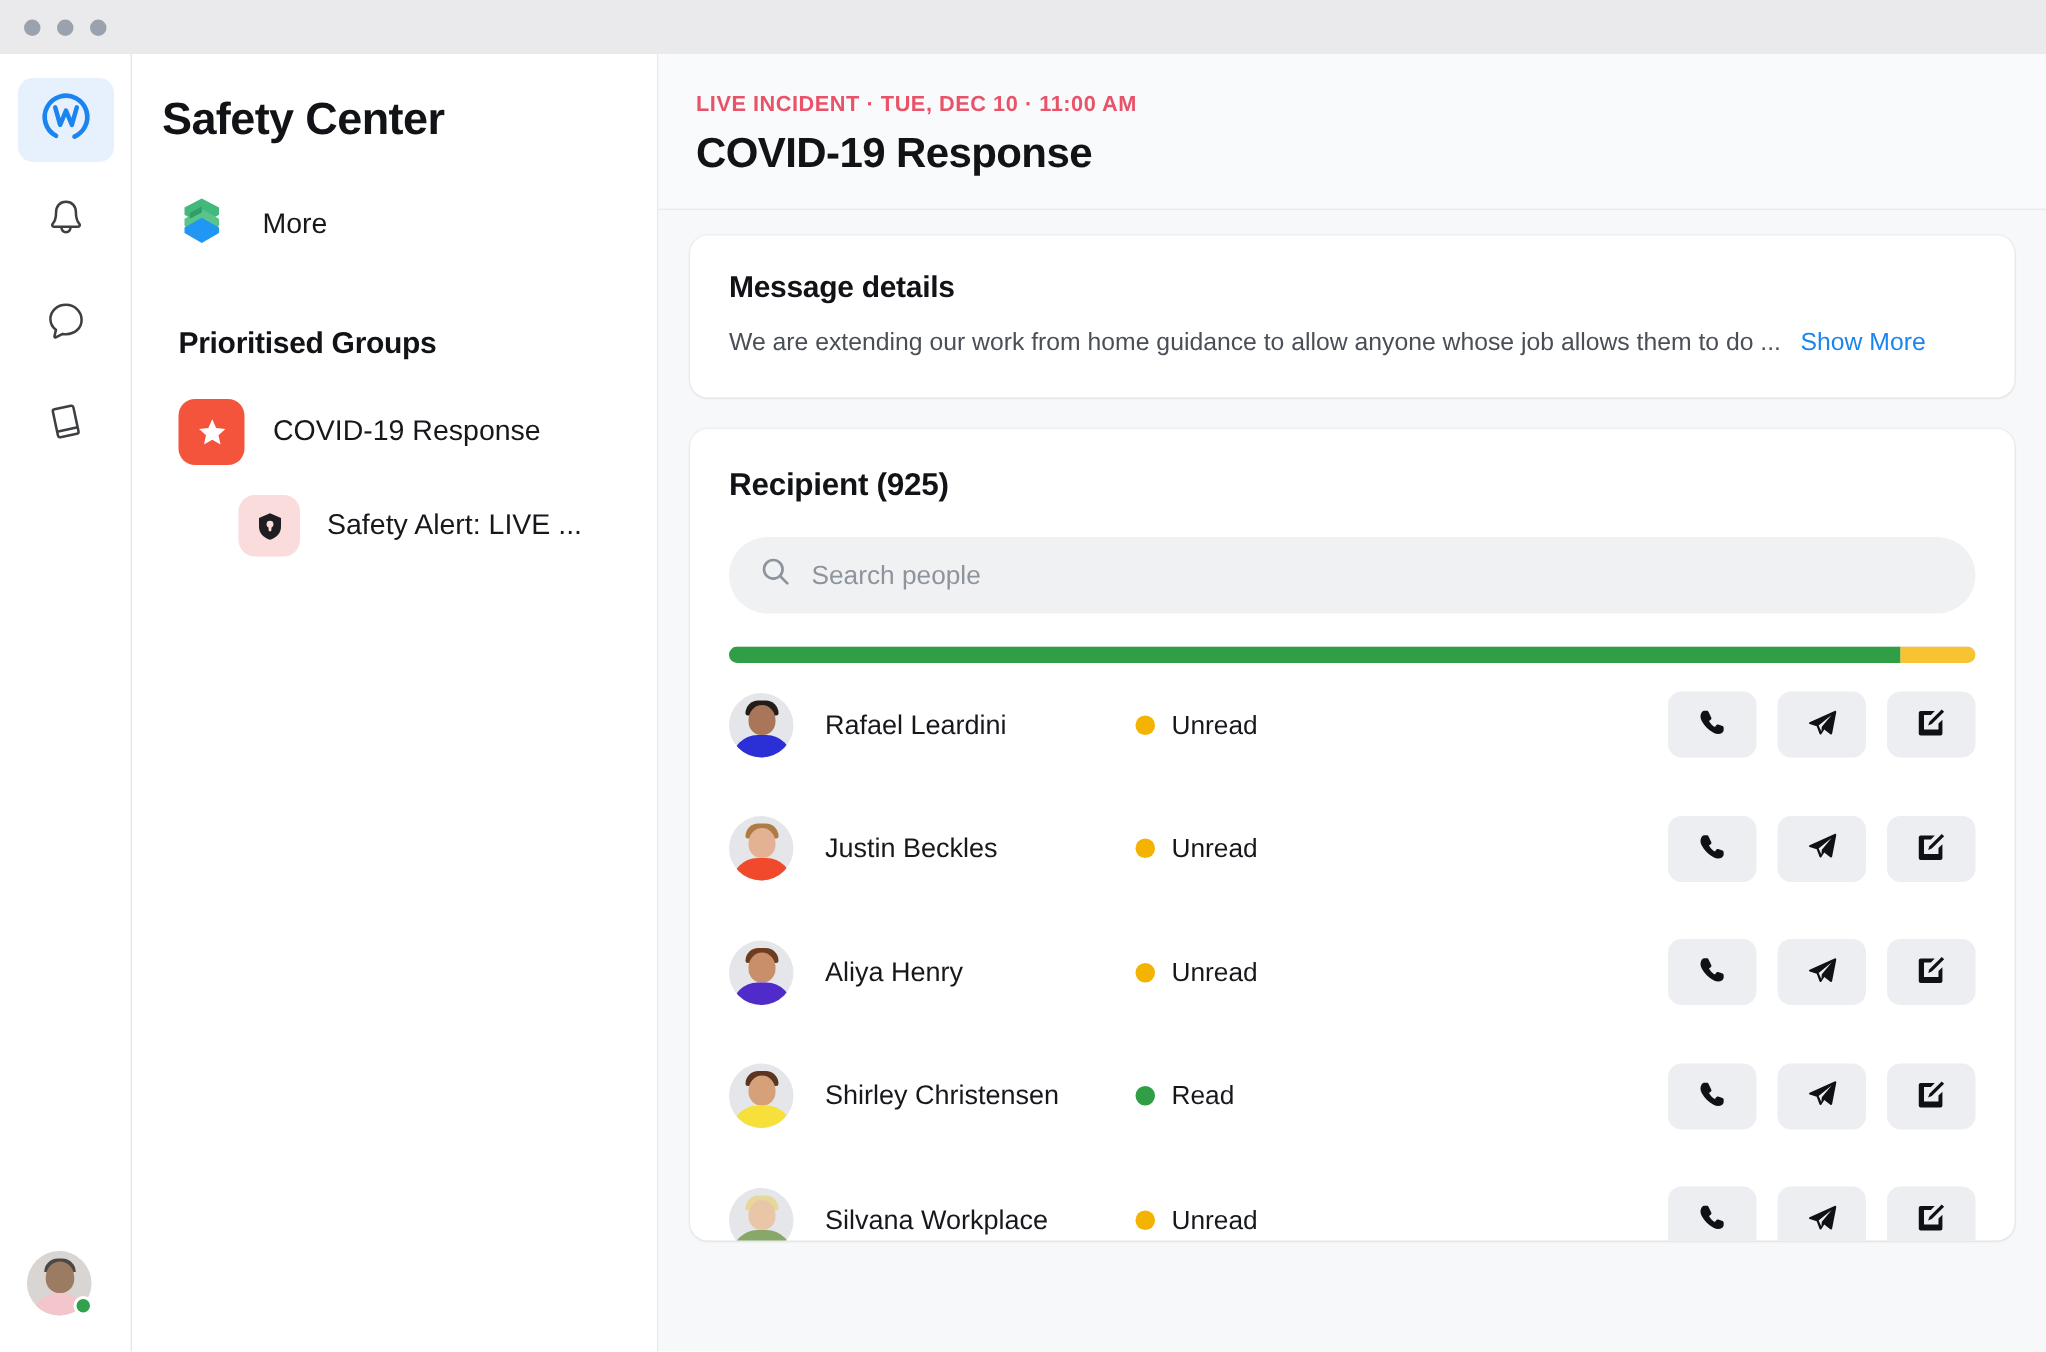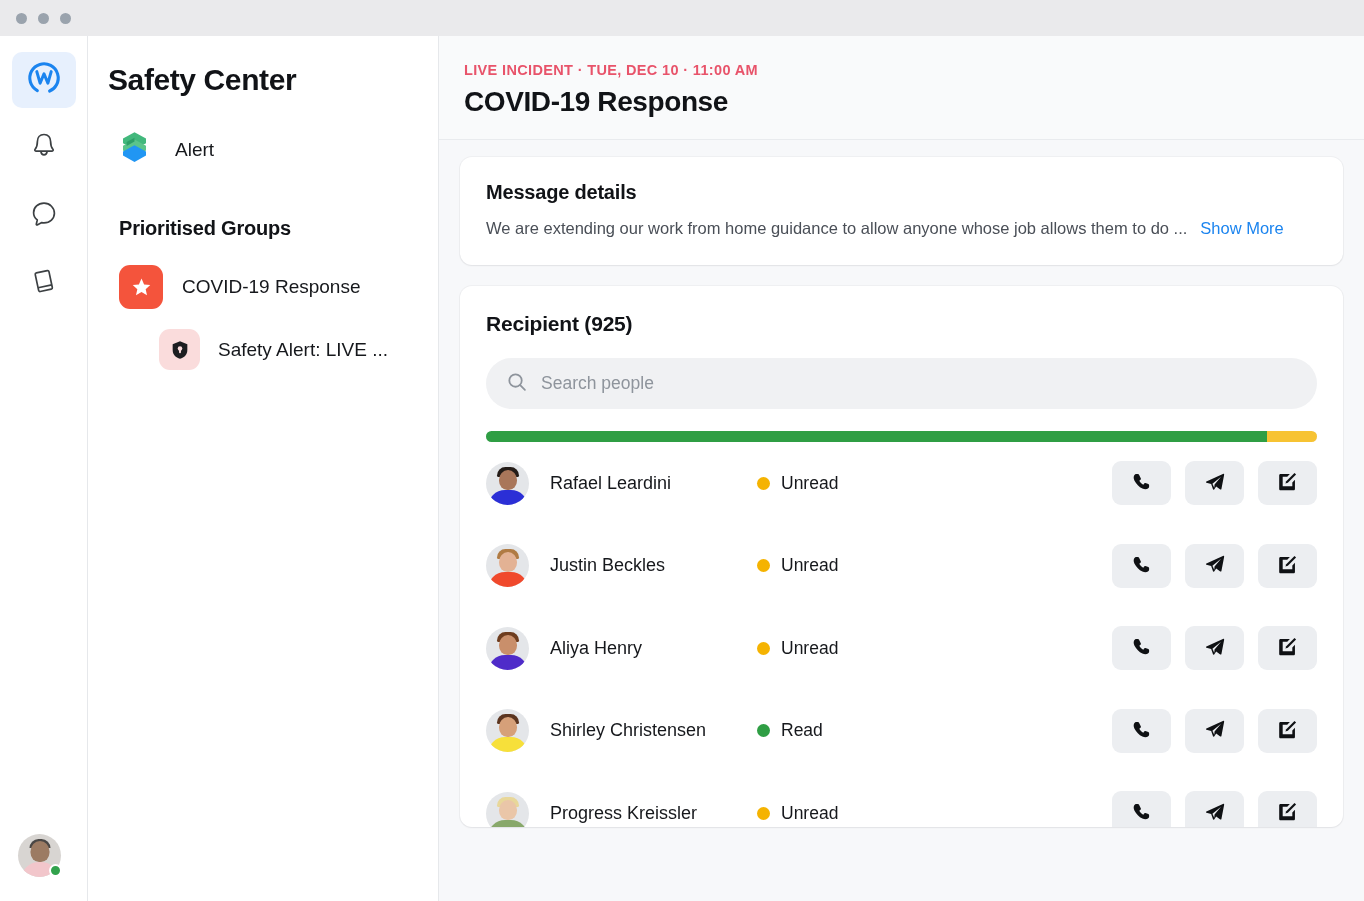--- a/index.html
+++ b/index.html
@@ -242,21 +242,21 @@
     <div class="nav-home">
       <span>
         <svg width="33" height="37" viewBox="0 0 33 37">
           <path d="M16.5 1.5 L30 8.6 V26.4 L16.5 34.5 L3 26.4 V8.6 Z" fill="#ffffff"></path>
           <path d="M5 9.4 L16.5 3.3 L28 9.4 L28 14.2 L16.5 20.6 L5 14.2 Z" fill="#42b87c"></path>
           <path d="M5 16.8 L16.5 10.4 L28 16.8 L28 21.6 L16.5 28 L5 21.6 Z" fill="#5bc48a"></path>
           <path d="M5 22.6 L16.5 16.2 L28 22.6 L28 26.4 L16.5 33 L5 26.4 Z" fill="#2196f3"></path>
           <path d="M8.6 13 L16.5 8.7 L16.5 12.6 L8.6 16.9 Z" fill="#2e9f68"></path>
         </svg>
       </span>
-      <span class="label">Alert</span>
+      <span class="label">More</span>
     </div>
 
     <div class="group-heading">Prioritised Groups</div>
 
     <div class="group-row">
       <span class="group-icon">
         <svg width="25" height="25" viewBox="0 0 24 24">
           <path d="M12 3.4 L14.5 9 L20.4 9.6 L16 13.6 L17.3 19.5 L12 16.4 L6.7 19.5 L8 13.6 L3.6 9.6 L9.5 9 Z" fill="#ffffff"></path>
         </svg>
       </span>
@@ -428,21 +428,21 @@
                   </svg></span>
               </button>
             </div>
           </div>
           <div class="row">
             <div class="avatar">
               <div class="av-hair" style="background:#e8d79a"></div>
               <div class="av-head" style="background:#eac6a8"></div>
               <div class="av-body" style="background:#88a86a"></div>
             </div>
-            <div class="name">Progress Kreissler</div>
+            <div class="name">Silvana Workplace</div>
             <div class="state">
               <span class="dot unread"></span>
               <span class="state-label">Unread</span>
             </div>
             <div class="actions">
               <button class="act-btn">
                 <span><svg width="21" height="21" viewBox="0 0 24 24">
                     <path d="M6.2 3.3c-.9 0-1.8.5-2.3 1.3C2.7 6.4 2.8 8.7 4 11c1.9 3.7 5.3 7.1 9 9 2.3 1.2 4.6 1.3 6.4.1.8-.5 1.3-1.4 1.3-2.3v-1.6c0-.6-.4-1.1-.9-1.3l-3.3-1.1c-.6-.2-1.2 0-1.5.5l-.9 1.3c-2-1-3.6-2.6-4.6-4.6l1.3-.9c.5-.3.7-.9.5-1.5L9.2 4.2c-.2-.5-.7-.9-1.3-.9H6.2z" fill="#0f1114"></path>
                   </svg></span>
               </button>

